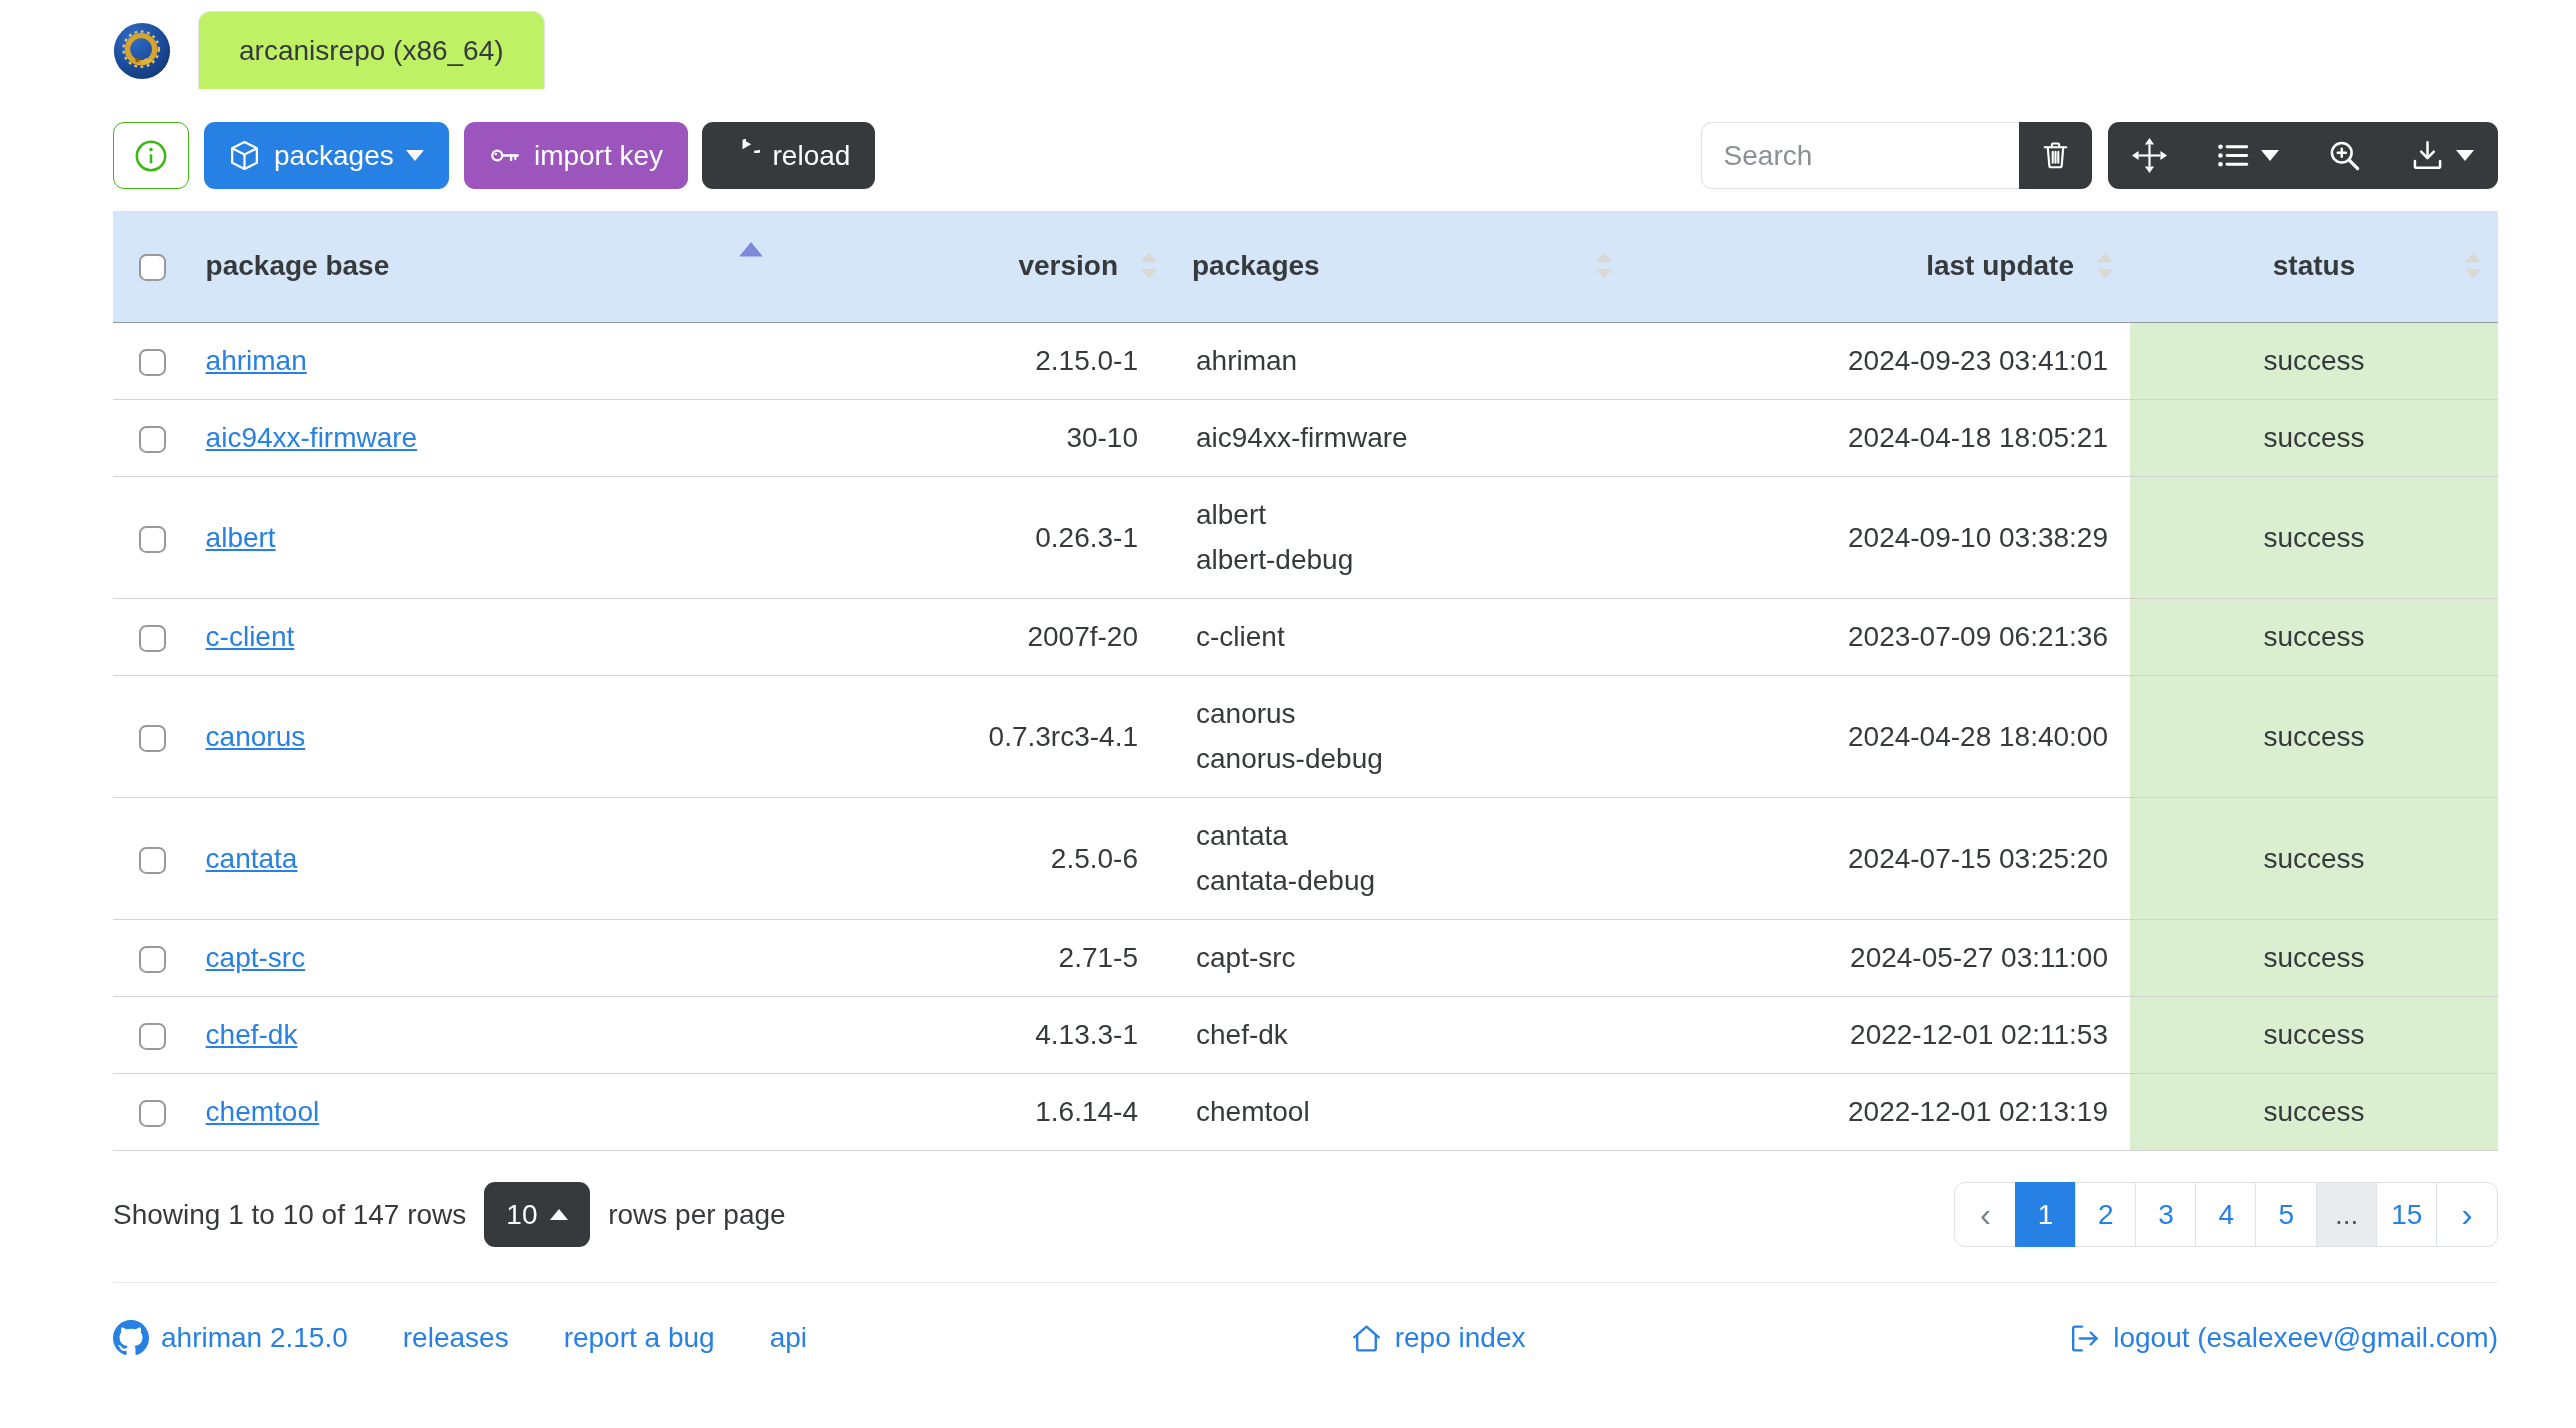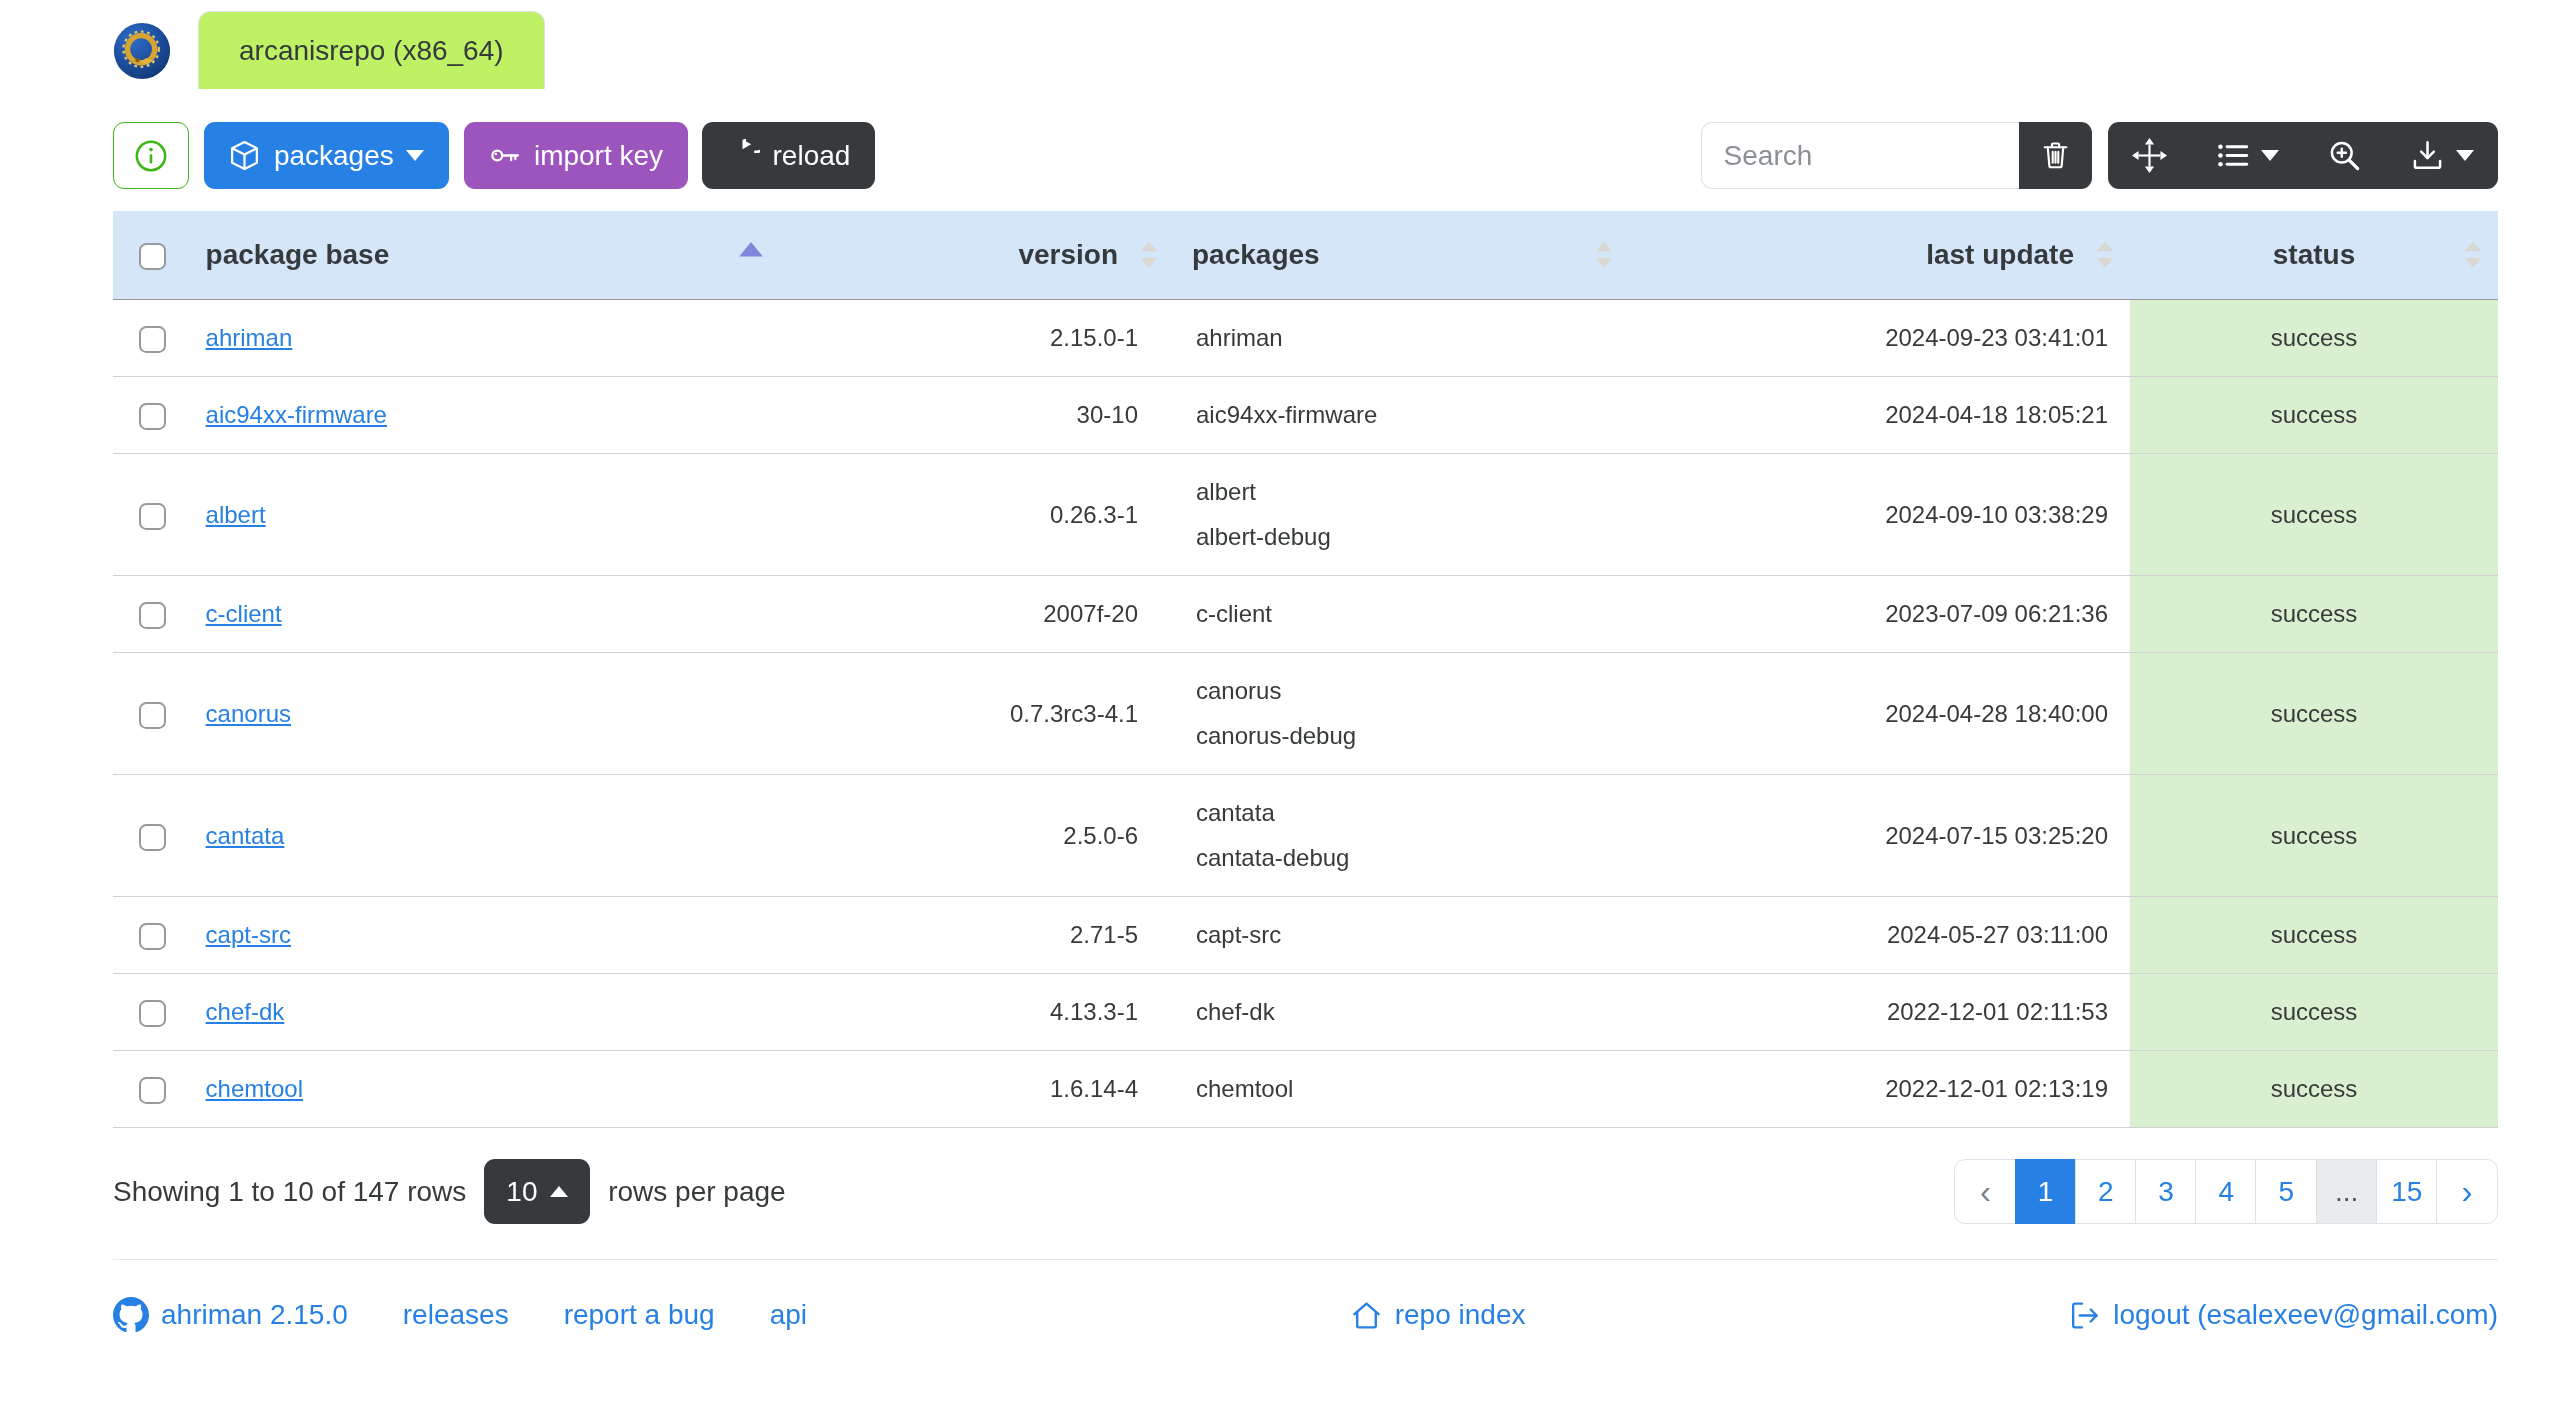--- a/index.html
+++ b/index.html
@@ -32,28 +32,28 @@
        border-radius:11px 0 0 11px;padding:0 22px;font:inherit;color:var(--text);outline:none;}
   .search-group input::placeholder{color:var(--muted);}
   .trash-btn{width:73px;border-radius:0 11px 11px 0;justify-content:center;padding:0;}
   .icon-group{display:flex;align-items:stretch;background:var(--secondary);border-radius:11px;height:67px;}
   .icon-group .igbtn{background:transparent;border:none;padding:0 24px;display:flex;align-items:center;gap:11px;cursor:pointer;}
   .caret-down{width:0;height:0;border-left:9px solid transparent;border-right:9px solid transparent;border-top:11px solid #fff;}
   .caret-up{width:0;height:0;border-left:9px solid transparent;border-right:9px solid transparent;border-bottom:11px solid #fff;}
 
   
   table{border-collapse:collapse;table-layout:fixed;width:2385px;margin-left:113px;}
-  thead th{background:var(--header-bg);height:88px;font-weight:700;font-size:28px;text-align:left;
+  thead th{background:var(--header-bg);height:111px;font-weight:700;font-size:28px;text-align:left;
            padding:0 14.6px;position:relative;border-bottom:1.8px solid #95999d;cursor:pointer;}
   th.col-version,th.col-update{text-align:right;padding-right:56px;}
   th.col-packages{padding-left:18px;}
   th.col-status{text-align:center;}
   .sort{position:absolute;right:14.6px;top:50%;transform:translateY(-50%);}
   .sort.asc{top:31px;transform:none;}
-  tbody td{border-bottom:1.8px solid var(--row-border);padding:15.5px 22px;vertical-align:middle;line-height:45px;font-size:24px;}
+  tbody td{border-bottom:1.8px solid var(--row-border);padding:15.5px 22px;vertical-align:middle;line-height:45px;font-size:28px;}
   td.col-select,th.col-select{text-align:center;padding:0;}
   td.col-base{padding-left:14.6px;}
   td.col-version{text-align:right;padding-right:36px;}
   td.col-update{text-align:right;}
   td.col-status{background:var(--success-bg);text-align:center;}
   .checkbox{display:inline-block;width:27px;height:27px;border:2.7px solid #97999d;border-radius:7.3px;background:#fff;vertical-align:middle;cursor:pointer;}
   a.base-link{color:var(--link);text-decoration:underline;cursor:pointer;}
 
   
   .table-footer{display:flex;align-items:center;margin:24px 78px 0 113px;height:80px;}

